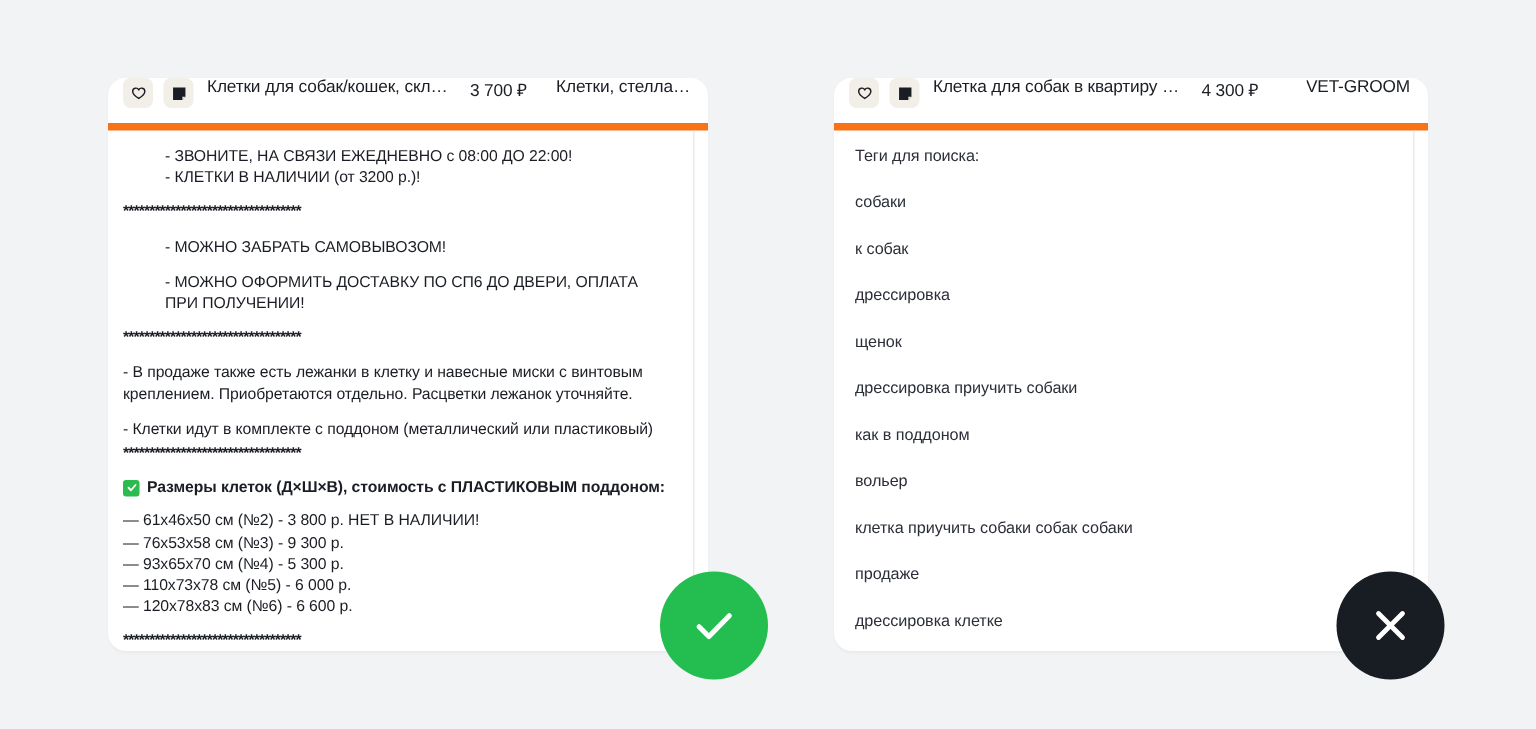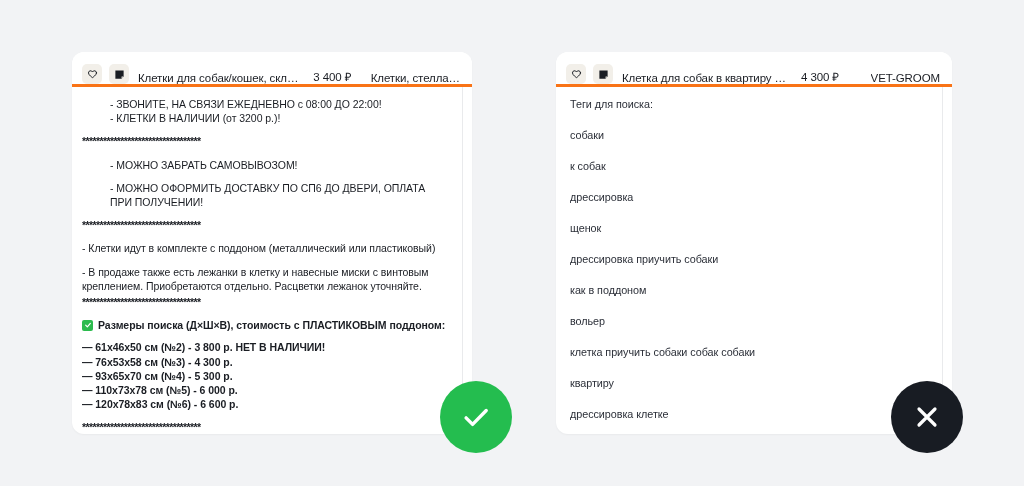--- a/index.html
+++ b/index.html
@@ -38,23 +38,23 @@
     left: 556px;
     top: 52px;
     width: 396px;
     height: 382px;
   }
 
   
   .card-header {
     height: 35px;
     display: flex;
-    align-items: flex-end;
+    align-items: flex-start;
     padding: 0 12px 0 10px;
-    border-bottom: 3px solid #f97316;
+    border-bottom: 5px solid #f97316;
     background: #ffffff;
     box-sizing: border-box;
     gap: 7px;
   }
   .hdr-icon-btn {
     width: 20px;
     height: 20px;
     border-radius: 5px;
     background: #f2efe9;
     display: flex;
@@ -155,21 +155,21 @@
     align-items: center;
     justify-content: center;
   }
   .check-text {
     font-size: 10.5px;
     line-height: 14.2px;
     font-weight: bold;
     color: #1a1d23;
     letter-spacing: -0.05px;
   }
-  .list-block { margin-top: 8px; font-weight: bold; }
+  .list-block { margin-top: 8px; }
 
   
   .tag-head {
     font-size: 10.8px;
     line-height: 14px;
     color: #2b2f38;
     letter-spacing: -0.05px;
     margin-bottom: 17px;
     padding-left: 4px;
   }
@@ -216,50 +216,50 @@
           <path d="M20.8 8.6c0 4.6-8.8 10.2-8.8 10.2S3.2 13.2 3.2 8.6A4.6 4.6 0 0 1 12 6.6a4.6 4.6 0 0 1 8.8 2z"></path>
         </svg>
       </span>
       <span class="hdr-icon-btn">
         <svg width="11" height="11" viewBox="0 0 24 24" aria-hidden="true">
           <path d="M3 3h18v13.5L16.5 21H3z" fill="#1a1d23"></path>
           <path d="M16.5 21v-4.5H21z" fill="#f2efe9"></path>
         </svg>
       </span>
       <span class="hdr-title">Клетки для собак/кошек, скл…</span>
-      <span class="hdr-price">3 400 ₽</span>
+      <span class="hdr-price">3 700 ₽</span>
       <span class="hdr-spacer"></span>
       <span class="hdr-shop">Клетки, стелла…</span>
     </div>
     <div class="card-body">
       <div class="scroll-rail"></div>
       <div class="body-inner">
 
         <div class="desc-line bold">- ЗВОНИТЕ, НА СВЯЗИ ЕЖЕДНЕВНО с 08:00 ДО 22:00!</div>
         <div class="desc-line bold tight">- КЛЕТКИ В НАЛИЧИИ (от 3200 р.)!</div>
         <div class="desc-sep">**********************************</div>
         <div class="desc-line bold gap">- МОЖНО ЗАБРАТЬ САМОВЫВОЗОМ!</div>
         <div class="desc-line bold gap">- МОЖНО ОФОРМИТЬ ДОСТАВКУ ПО СП6 ДО ДВЕРИ, ОПЛАТА ПРИ ПОЛУЧЕНИИ!</div>
         <div class="desc-sep">**********************************</div>
+        <div class="desc-line gap">- В продаже также есть лежанки в клетку и навесные миски с винтовым креплением. Приобретаются отдельно. Расцветки лежанок уточняйте.</div>
         <div class="desc-line gap">- Клетки идут в комплекте с поддоном (металлический или пластиковый)</div>
-        <div class="desc-line gap">- В продаже также есть лежанки в клетку и навесные миски с винтовым креплением. Приобретаются отдельно. Расцветки лежанок уточняйте.</div>
         <div class="desc-sep tight" style="margin-top:2px">**********************************</div>
 
         <div class="check-line">
           <span class="check-box">
             <svg width="8" height="8" viewBox="0 0 24 24" fill="none" stroke="#ffffff" stroke-width="3.6" stroke-linecap="round" stroke-linejoin="round" aria-hidden="true">
               <path d="M5 12.5l5 5L19 7"></path>
             </svg>
           </span>
-          <span class="check-text">Размеры поиска (Д×Ш×В), стоимость с ПЛАСТИКОВЫМ поддоном:</span>
+          <span class="check-text">Размеры клеток (Д×Ш×В), стоимость с ПЛАСТИКОВЫМ поддоном:</span>
         </div>
 
         <div class="list-block">
           <div class="desc-line item">— 61x46x50 см (№2) - 3 800 р. НЕТ В НАЛИЧИИ!</div>
-          <div class="desc-line item">— 76x53x58 см (№3) - 4 300 р.</div>
+          <div class="desc-line item">— 76x53x58 см (№3) - 9 300 р.</div>
           <div class="desc-line item">— 93x65x70 см (№4) - 5 300 р.</div>
           <div class="desc-line item">— 110x73x78 см (№5) - 6 000 р.</div>
           <div class="desc-line item">— 120x78x83 см (№6) - 6 600 р.</div>
         </div>
 
         <div class="desc-sep">**********************************</div>
 
       </div>
     </div>
   </div>
@@ -287,21 +287,21 @@
       <div class="body-inner">
         <div class="tag-head">Теги для поиска:</div>
         <div class="tag-item">собаки</div>
         <div class="tag-item">к собак</div>
         <div class="tag-item">дрессировка</div>
         <div class="tag-item">щенок</div>
         <div class="tag-item">дрессировка приучить собаки</div>
         <div class="tag-item">как в поддоном</div>
         <div class="tag-item">вольер</div>
         <div class="tag-item">клетка приучить собаки собак собаки</div>
-        <div class="tag-item">квартиру</div>
+        <div class="tag-item">продаже</div>
         <div class="tag-item">дрессировка клетке</div>
 
       </div>
     </div>
   </div>
 
   <div class="badge badge--ok" style="background: rgb(36, 189, 79);">
     <svg width="34" height="34" viewBox="0 0 24 24" fill="none" stroke="#ffffff" stroke-width="2.4" stroke-linecap="round" stroke-linejoin="round" aria-hidden="true">
       <path d="M5 12.6l4.6 4.6L19.2 7.4"></path>
     </svg>

